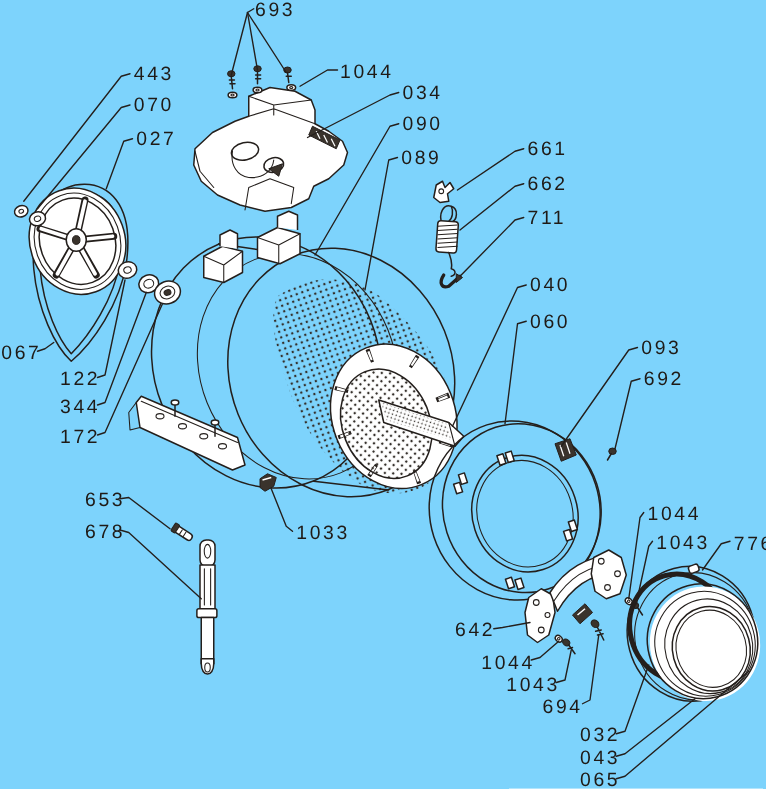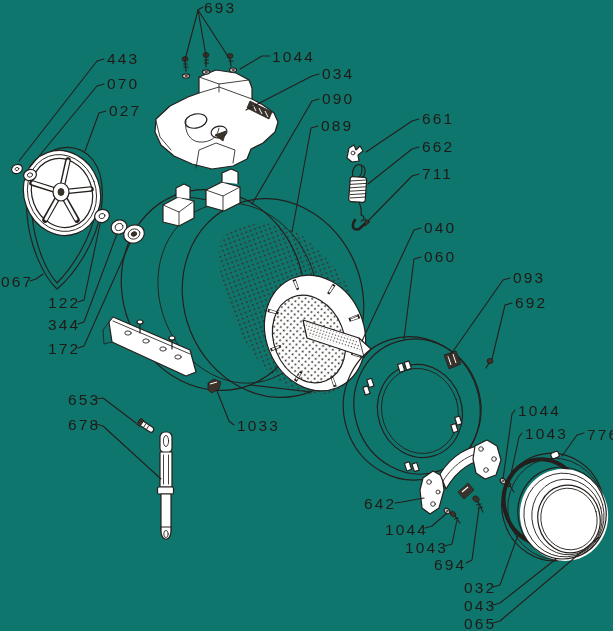--- a/index.html
+++ b/index.html
@@ -1,16 +1,16 @@
 <!DOCTYPE html>
 <html><head>
 <meta charset="utf-8">
 <style>
   html,body{margin:0;padding:0;background:#ffffff;}
-  .stage{position:relative;width:613px;height:631px;background:#0f766e;overflow:hidden;}
+  .stage{position:relative;width:613px;height:631px;background:#7dd3fc;overflow:hidden;}
   svg{display:block;}
   .ln{fill:none;stroke:#241f1c;stroke-width:1.2;stroke-linecap:round;stroke-linejoin:round;}
   .ln-thin{fill:none;stroke:#241f1c;stroke-width:0.85;stroke-linecap:round;stroke-linejoin:round;}
   .ln-th{fill:none;stroke:#241f1c;stroke-width:2.6;stroke-linecap:round;stroke-linejoin:round;}
   .wh{fill:#ffffff;stroke:#241f1c;stroke-width:1.2;stroke-linejoin:round;}
   .dk{fill:#3a332c;stroke:#241f1c;stroke-width:0.8;stroke-linejoin:round;}
   .leader{fill:none;stroke:#241f1c;stroke-width:1.1;stroke-linecap:round;stroke-linejoin:round;}
   .part-label{font-family:"Liberation Sans",sans-serif;font-size:15.5px;letter-spacing:2.1px;fill:#1f1a16;}
 </style>
 </head>

